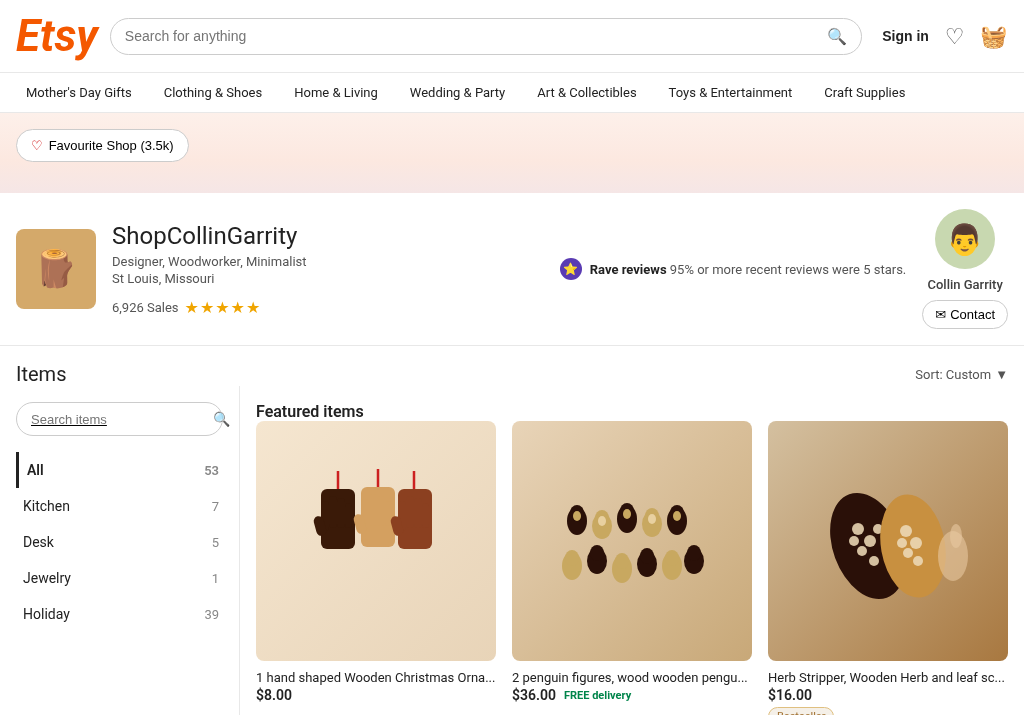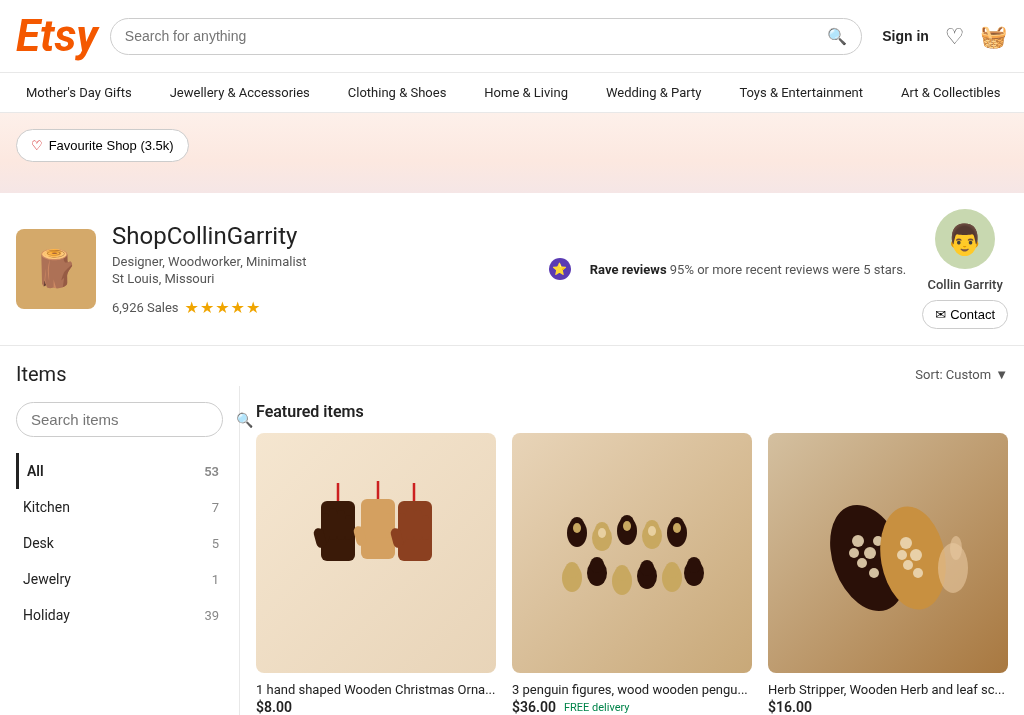--- a/index.html
+++ b/index.html
@@ -9,70 +9,70 @@
     .header { display: flex; align-items: center; padding: 10px 16px; border-bottom: 1px solid #e8e8e8; gap: 12px; }
     .logo { color: #f45800; font-size: 44px; font-weight: bold; font-style: italic; flex-shrink: 0; }
     .search-bar { flex: 1; display: flex; align-items: center; border: 1px solid #ccc; border-radius: 24px; padding: 8px 14px; background: #fff; gap: 32px; }
     .search-bar input { flex: 1; border: none; outline: none; font-size: 14px; background: transparent; }
     .search-icon-btn { background: none; border: none; cursor: pointer; color: #555; font-size: 16px; }
     .header-actions { display: flex; align-items: center; gap: 16px; margin-left: 8px; }
     .sign-in-btn { background: none; border: none; cursor: pointer; font-size: 14px; font-weight: 600; color: #222; }
     .heart-icon, .basket-icon { font-size: 22px; cursor: pointer; color: #555; }
 
     
-    .nav { display: flex; align-items: center; padding: 6px 16px; border-bottom: 1px solid #e8e8e8; gap: 18px; overflow-x: auto; }
+    .nav { display: flex; align-items: center; padding: 6px 16px; border-bottom: 1px solid #e8e8e8; gap: 12px; overflow-x: auto; }
     .nav-item { font-size: 13px; color: #222; padding: 6px 10px; white-space: nowrap; cursor: pointer; text-decoration: none; }
 
     
     .banner { background: linear-gradient(180deg, #fdf0ea 0%, #fce8e0 60%, #f5e6e6 100%); height: 80px; display: flex; align-items: flex-start; padding: 16px; }
     .fav-shop-btn { display: flex; align-items: center; gap: 6px; background: #fff; border: 1px solid #ccc; border-radius: 24px; padding: 8px 14px; cursor: pointer; font-size: 13px; font-weight: 500; }
     .fav-shop-btn .heart { color: #c00; }
 
     
     .shop-info { display: flex; align-items: center; padding: 16px; gap: 16px; border-bottom: 1px solid #e8e8e8; }
     .shop-avatar { width: 80px; height: 80px; background: #d4a96a; border-radius: 8px; flex-shrink: 0; display: flex; align-items: center; justify-content: center; overflow: hidden; }
     .shop-details { flex: 1; }
     .shop-name { font-size: 24px; font-weight: 400; color: #222; }
     .shop-tagline { font-size: 13px; color: #555; margin-top: 4px; }
     .shop-location { font-size: 13px; color: #555; margin-top: 2px; }
     .shop-sales { display: flex; align-items: center; gap: 6px; margin-top: 12px; font-size: 13px; color: #555; }
     .stars { color: #f0a500; font-size: 16px; letter-spacing: 1px; }
     .rave-reviews { display: flex; align-items: center; gap: 8px; margin-left: 40px; font-size: 13px; }
     .rave-icon { background: #5a3bb3; color: #fff; border-radius: 50%; width: 22px; height: 22px; display: flex; align-items: center; justify-content: center; font-size: 12px; flex-shrink: 0; }
     .rave-text strong { color: #222; }
-    .rave-text { color: #555; margin-left: 11px; }
+    .rave-text { color: #555; }
     .shop-owner { display: flex; flex-direction: column; align-items: center; gap: 8px; margin-left: auto; }
     .owner-avatar { width: 60px; height: 60px; border-radius: 50%; background: #c8d8b0; display: flex; align-items: center; justify-content: center; overflow: hidden; font-size: 28px; }
     .owner-name { font-size: 13px; color: #404040; font-weight: 500; text-align: center; }
     .contact-btn { display: flex; align-items: center; gap: 4px; border: 1px solid #ccc; border-radius: 20px; padding: 6px 12px; cursor: pointer; font-size: 13px; background: #fff; }
 
     
     .main-area { display: flex; min-height: 400px; }
 
     
     .sidebar { width: 240px; flex-shrink: 0; padding: 16px; border-right: 1px solid #e8e8e8; }
     .items-title { font-size: 20px; font-weight: 400; }
     .search-items-box { display: flex; align-items: center; border: 1px solid #ccc; border-radius: 24px; padding: 8px 14px; margin-bottom: 16px; gap: 6px; }
-    .search-items-box input { border: none; outline: none; font-size: 15px; flex: 1; background: transparent; }
+    .search-items-box input { border: none; outline: none; font-size: 13px; flex: 1; background: transparent; text-decoration: underline; }
     .category-list { list-style: none; }
     .category-item { display: flex; justify-content: space-between; align-items: center; padding: 10px 4px; cursor: pointer; font-size: 14px; border-left: 3px solid transparent; }
     .category-item.active { border-left: 3px solid #222; font-weight: 600; padding-left: 8px; }
     .category-count { color: #888; font-size: 13px; }
 
     
     .content { flex: 1; padding: 16px; }
     .sort-right { font-size: 13px; color: #555; cursor: pointer; display: flex; align-items: center; gap: 4px; }
 
-    .featured-label { font-size: 16px; font-weight: 600; margin-bottom: 12px; }
+    .featured-label { font-size: 16px; font-weight: 600; }
     .product-grid { display: grid; grid-template-columns: repeat(3, 1fr); gap: 16px; }
     .product-card { cursor: pointer; }
     .product-img { width: 100%; aspect-ratio: 1; background: #e8d9c0; border-radius: 8px; overflow: hidden; display: flex; align-items: center; justify-content: center; font-size: 48px; margin-bottom: 8px; }
     .product-title { font-size: 13px; color: #222; margin-bottom: 0; line-height: 1.4; }
     .product-price { font-size: 14px; font-weight: 600; color: #222; display: flex; align-items: center; gap: 8px; }
-    .free-delivery { font-size: 11px; color: #00844a; font-weight: 400; text-align: right; }
+    .free-delivery { font-size: 11px; color: #00844a; font-weight: 700; text-align: right; }
     .bestseller-badge { display: inline-block; background: #f5f0e8; color: #a07030; font-size: 11px; padding: 2px 8px; border-radius: 10px; margin-top: 4px; border: 1px solid #e0c080; }
 
     
     .prod-img-1 { background: linear-gradient(135deg, #f5e6d0 0%, #e8d4b8 100%); }
     .prod-img-2 { background: linear-gradient(135deg, #e8d4b8 0%, #c8a878 100%); }
     .prod-img-3 { background: linear-gradient(135deg, #d4c0a0 0%, #a87840 100%); }
 
     
     .page-header-items { display: flex; justify-content: space-between; align-items: center; padding: 16px 16px 0; }
   </style>
@@ -87,26 +87,25 @@
   </div>
   <div class="header-actions">
     <button class="sign-in-btn">Sign in</button>
     <span class="heart-icon">♡</span>
     <span class="basket-icon">🧺</span>
   </div>
 </header>
 
 <nav class="nav">
   <a class="nav-item">Mother's Day Gifts</a>
-  <a class="nav-item">Jewellery &amp; Accessories</a>
   <a class="nav-item">Clothing &amp; Shoes</a>
   <a class="nav-item">Home &amp; Living</a>
   <a class="nav-item">Wedding &amp; Party</a>
+  <a class="nav-item">Art &amp; Collectibles</a>
   <a class="nav-item">Toys &amp; Entertainment</a>
-  <a class="nav-item">Art &amp; Collectibles</a>
   <a class="nav-item">Craft Supplies</a>
 
 </nav>
 
 <div class="banner">
   <button class="fav-shop-btn">
     <span class="heart">♡</span>
     <span>Favourite Shop (3.5k)</span>
   </button>
 </div>
@@ -250,21 +249,21 @@
             <ellipse cx="70" cy="108" rx="10" ry="14" fill="#c8a860"></ellipse>
             <ellipse cx="70" cy="100" rx="7" ry="8" fill="#c8a860"></ellipse>
             <ellipse cx="95" cy="103" rx="10" ry="13" fill="#2a1008"></ellipse>
             <ellipse cx="95" cy="95" rx="7" ry="8" fill="#2a1008"></ellipse>
             <ellipse cx="120" cy="105" rx="10" ry="14" fill="#c8a860"></ellipse>
             <ellipse cx="120" cy="97" rx="7" ry="8" fill="#c8a860"></ellipse>
             <ellipse cx="142" cy="100" rx="10" ry="13" fill="#2a1008"></ellipse>
             <ellipse cx="142" cy="92" rx="7" ry="8" fill="#2a1008"></ellipse>
           </svg>
         </div>
-        <div class="product-title">3 penguin figures, wood wooden pengu...</div>
+        <div class="product-title">2 penguin figures, wood wooden pengu...</div>
         <div class="product-price">
           <span>$36.00</span>
           <span class="free-delivery">FREE delivery</span>
         </div>
       </div>
 
       <div class="product-card">
         <div class="product-img prod-img-3">
           <svg width="160" height="160" viewBox="0 0 160 160">
 

